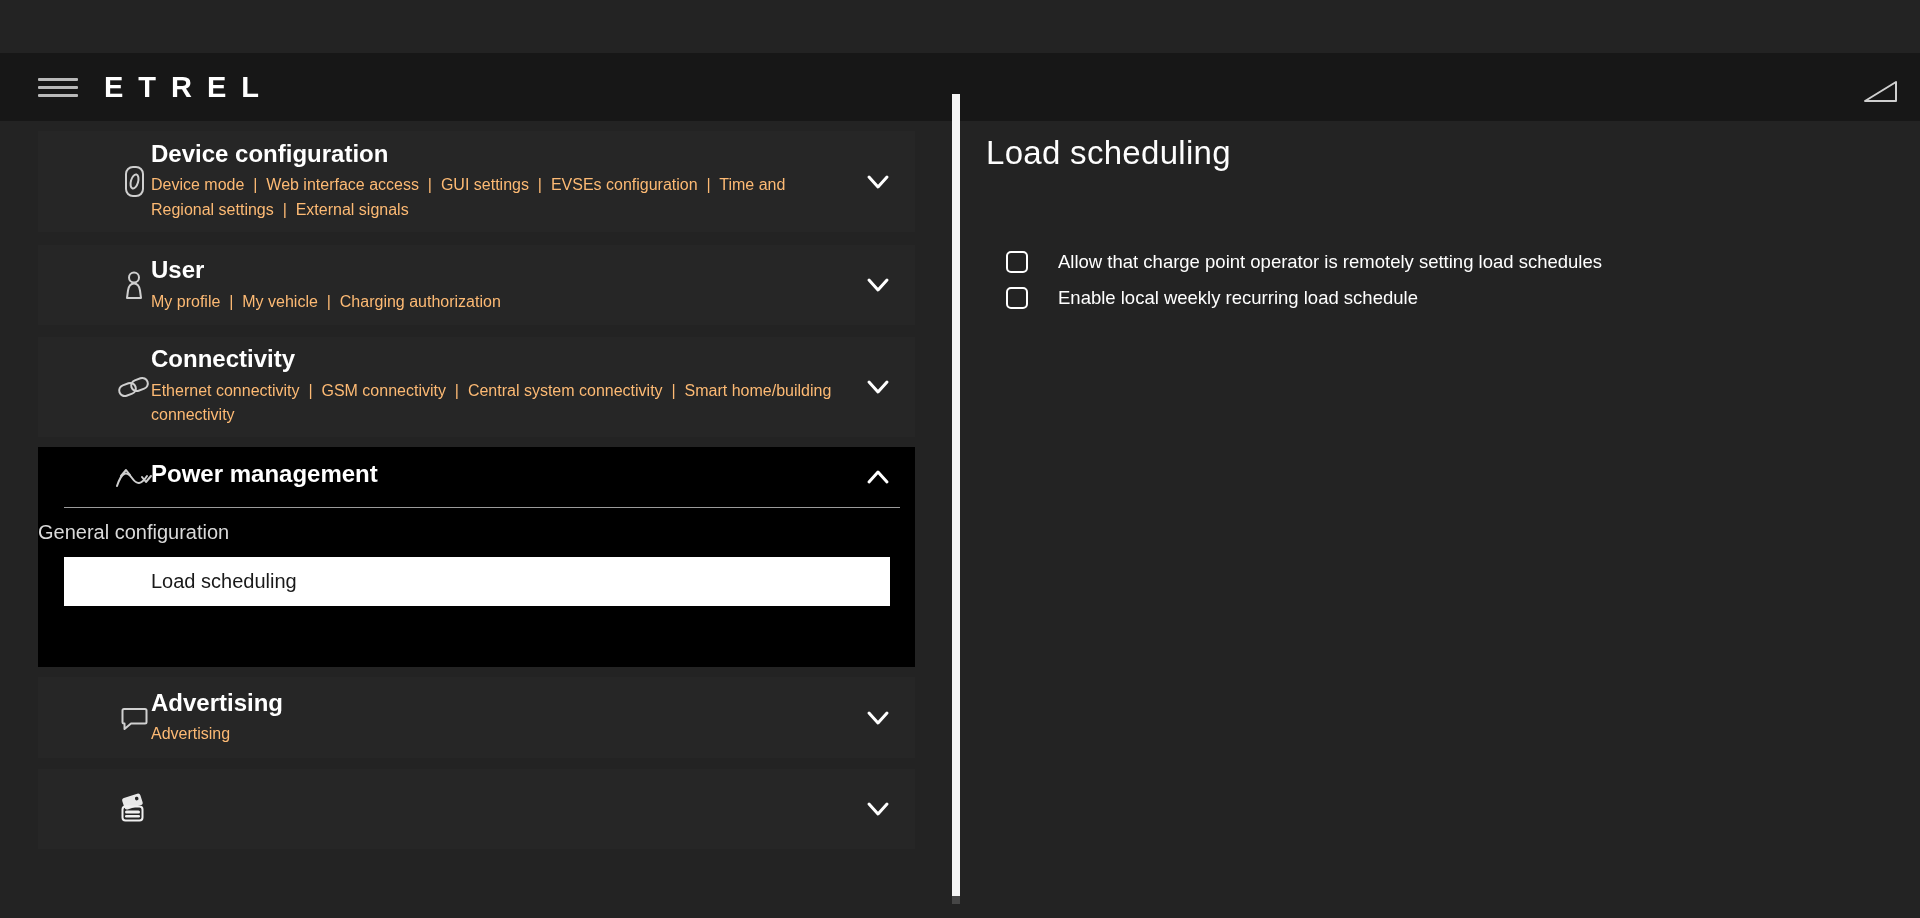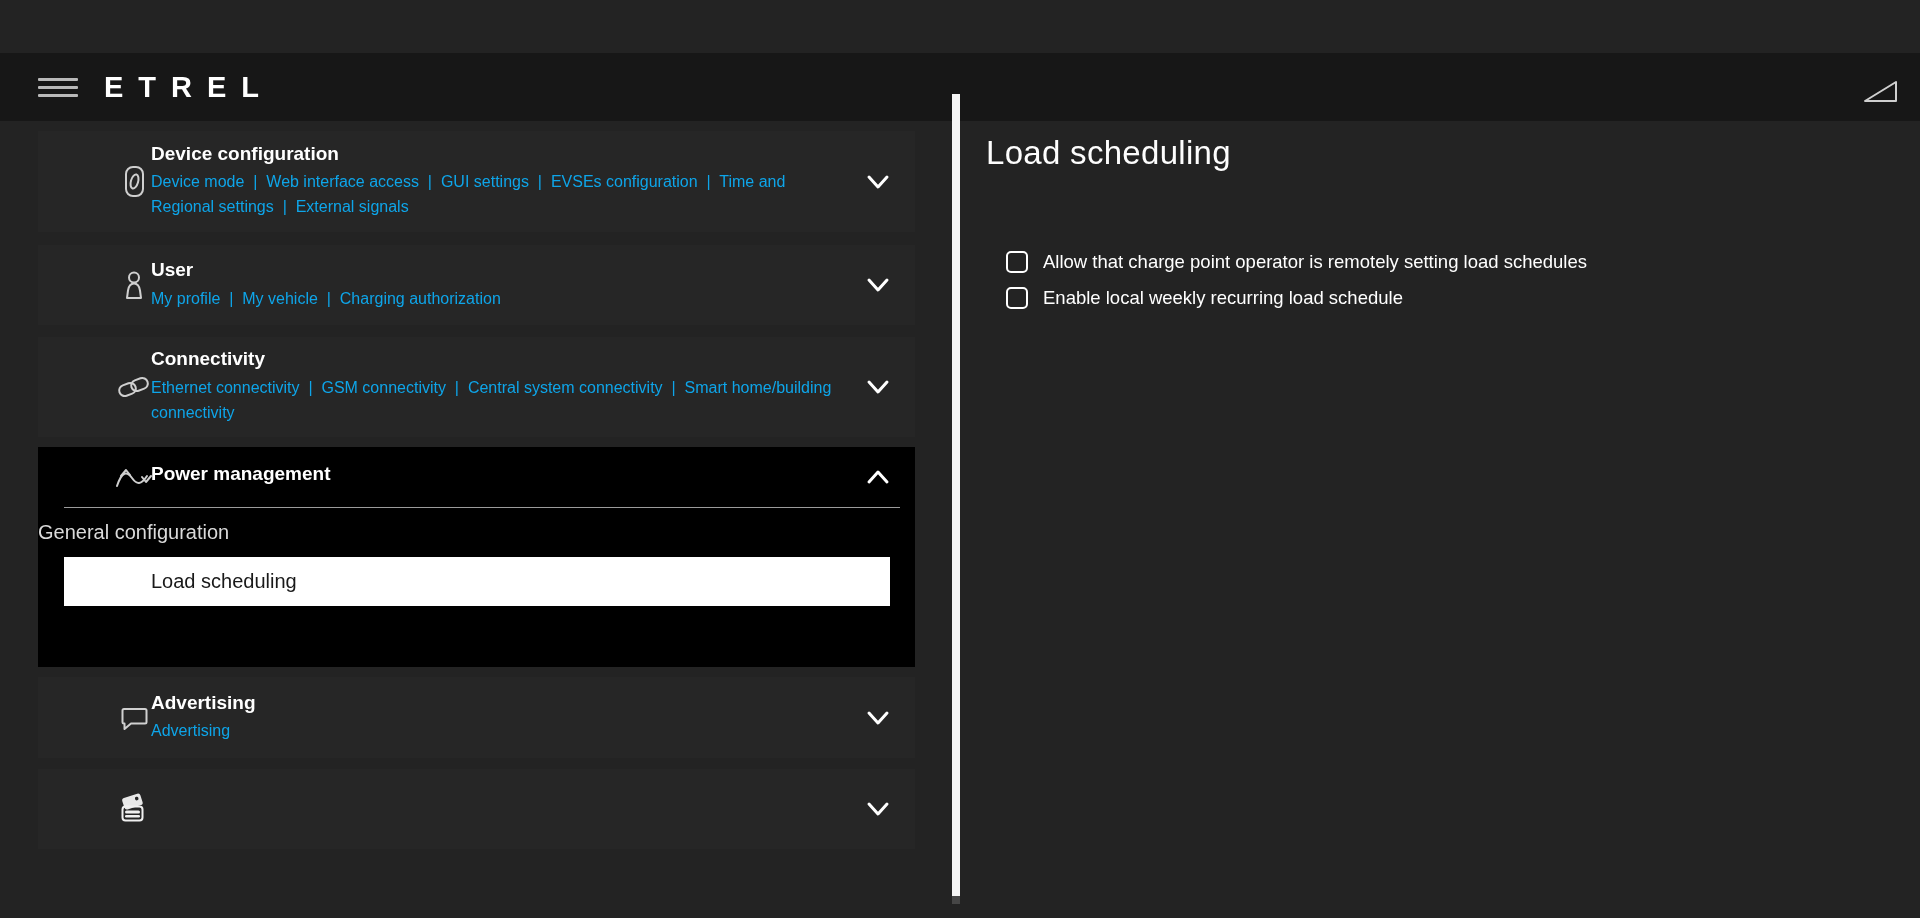--- a/index.html
+++ b/index.html
@@ -13,22 +13,22 @@
   .hamburger span{display:block;height:3px;background:#b9b9b9;border-radius:1px;margin-bottom:5px;}
   .logo{position:absolute;left:104px;top:17px;font-size:29px;font-weight:bold;color:#ffffff;
         letter-spacing:15px;line-height:34px;}
   .signal{position:absolute;left:1862px;top:26px;width:38px;height:26px;}
 
   
   .tile{position:absolute;left:38px;width:877px;background:#262626;cursor:pointer;}
   .tile-icon{position:absolute;left:74px;top:50%;transform:translateY(-50%);
              width:44px;display:flex;justify-content:center;align-items:center;}
   .tile-text{position:absolute;left:113px;right:70px;top:50%;transform:translateY(-50%);}
-  .tile-title{font-size:19px;font-weight:bold;color:#ffffff;margin-bottom:6px;line-height:1.15;}
-  .tile-sub{font-size:16px;color:#0ea5e9;line-height:1.55;white-space:pre-wrap;}
+  .tile-title{font-size:24px;font-weight:bold;color:#ffffff;margin-bottom:6px;line-height:1.15;}
+  .tile-sub{font-size:16px;color:#fdba74;line-height:1.55;white-space:pre-wrap;}
   .chev{position:absolute;right:24px;top:50%;transform:translateY(-50%);width:26px;height:22px;}
 
   #tile-device{top:131px;height:101px;}
   #tile-user{top:245px;height:80px;text-decoration:underline;}
   #tile-connectivity{top:337px;height:100px;}
   #tile-power{top:447px;height:220px;background:#000000;}
   #tile-advertising{top:677px;height:81px;}
   #tile-payment{top:769px;height:80px;}
 
   
@@ -46,21 +46,21 @@
   .vscroll .track-end{width:8px;height:8px;background:#464646;}
 
   
   .content-title{position:absolute;left:986px;top:134px;font-size:33px;font-weight:400;
                  color:#fdfdfd;letter-spacing:0.3px;}
   .cb-row{position:absolute;left:1006px;display:flex;align-items:center;cursor:pointer;}
   #cb-row-0{top:249px;}
   #cb-row-1{top:285px;}
   .cb-box{width:22px;height:22px;border:2px solid #ffffff;border-radius:5px;
           background:transparent;flex:none;}
-  .cb-label{margin-left:15px;font-size:18.5px;color:#ffffff;line-height:26px;}
+  .cb-label{margin-left:30px;font-size:18.5px;color:#ffffff;line-height:26px;}
 
   svg.stroke{fill:none;stroke:#cfcfcf;stroke-width:2;stroke-linecap:round;stroke-linejoin:round;}
   svg.chevron{fill:none;stroke:#ffffff;stroke-width:3;stroke-linecap:round;stroke-linejoin:round;}
 </style>
 </head>
 <body>
 
 <div class="screen">
 
   <div class="topbar">

